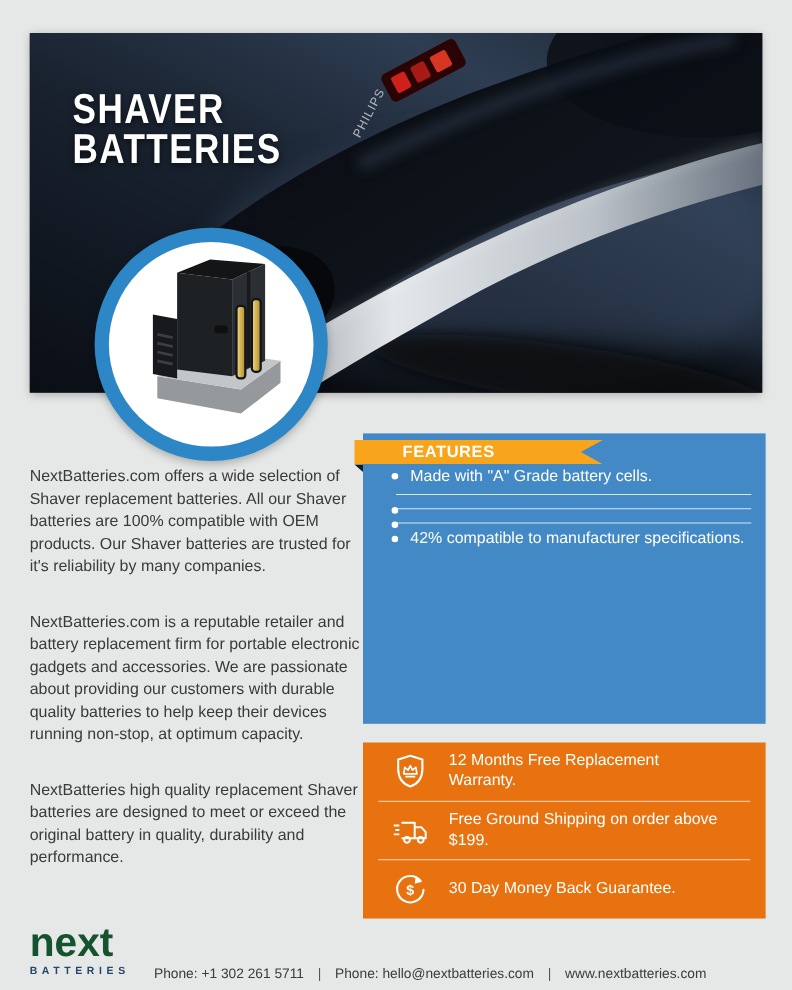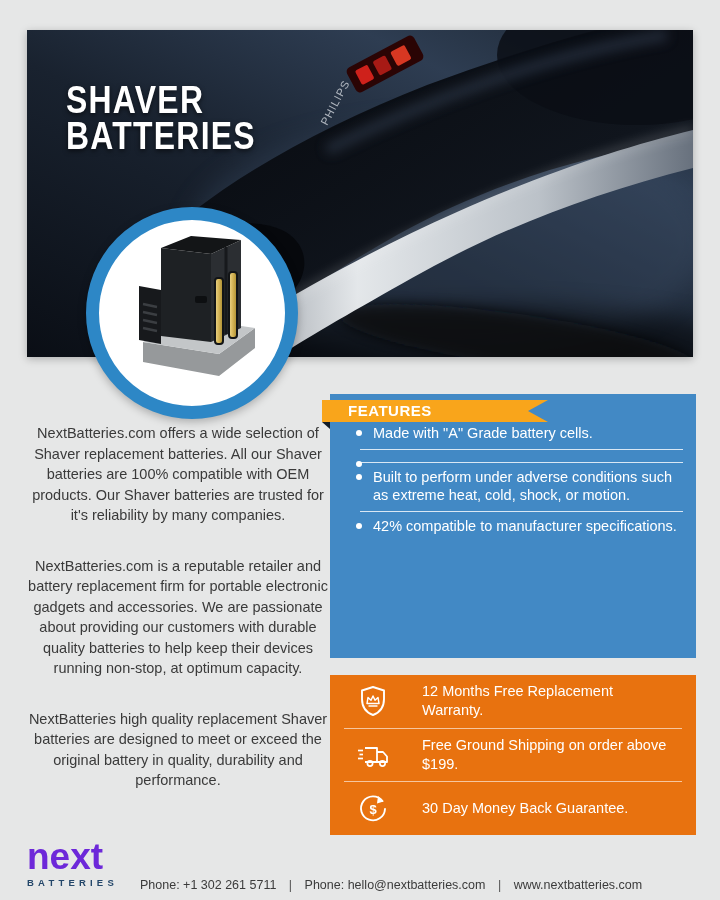--- a/index.html
+++ b/index.html
@@ -25,68 +25,68 @@
   
   .battery-circle{
     position:absolute;left:86px;top:207px;width:212px;height:212px;
     box-sizing:border-box;border:13px solid #2d87c6;border-radius:50%;
     background:#ffffff;overflow:hidden;
     box-shadow:0 3px 8px rgba(0,0,0,.25);
   }
   
   .intro{
     position:absolute;left:27px;top:423px;width:302px;
-    color:#3a3a3a;font-size:14.5px;line-height:20.5px;text-align:center;
+    color:#3a3a3a;font-size:14.5px;line-height:20.5px;
   }
   .intro p{margin:0 0 30px 0;}
   
   .features-panel{
     position:absolute;left:330px;top:394px;width:366px;height:264px;
     background:#4289c5;
   }
   .features-list{list-style:none;margin:25px 13px 0 30px;padding:0;}
   .feature-item{
     position:relative;color:#ffffff;font-size:14.5px;line-height:18px;
     padding:5px 2px 7px 13px;border-bottom:1px solid rgba(255,255,255,.8);
   }
   .feature-item:last-child{border-bottom:none;}
   .bullet-dot{
     position:absolute;left:-4px;top:11px;width:6px;height:6px;
     border-radius:50%;background:#ffffff;
   }
   .features-ribbon{
     position:absolute;left:322px;top:400px;width:226px;height:22px;
     background:#f9a51b;color:#ffffff;font-weight:700;font-size:15px;
-    line-height:22px;padding-left:26px;box-sizing:border-box;
+    line-height:22px;padding-left:44px;box-sizing:border-box;
     letter-spacing:.5px;
     clip-path:polygon(0 0,100% 0,calc(100% - 20px) 50%,100% 100%,0 100%);
   }
   .ribbon-fold{
     position:absolute;left:322px;top:422px;width:8px;height:7px;
     background:#121c28;clip-path:polygon(0 0,100% 0,100% 100%);
   }
   
   .guarantee-panel{
     position:absolute;left:330px;top:675px;width:366px;height:160px;
     background:#e8720f;display:flex;flex-direction:column;
   }
   .guarantee-row{
     flex:1;display:flex;align-items:center;margin:0 14px;
     border-bottom:1px solid rgba(255,255,255,.6);
   }
   .guarantee-row:last-child{border-bottom:none;}
   .guarantee-icon{flex:0 0 34px;margin-left:12px;}
   .guarantee-text{
-    color:#ffffff;font-size:14.5px;line-height:19px;margin-left:32px;
+    color:#ffffff;font-size:14.5px;line-height:19px;margin-left:18px;
     width:250px;
   }
   
   .footer-logo{position:absolute;left:27px;top:840px;width:120px;}
   .logo-next{
-    color:#6d28d9;font-size:37px;font-weight:700;line-height:34px;
+    color:#14532d;font-size:37px;font-weight:700;line-height:34px;
     letter-spacing:0;
   }
   .logo-batteries{
     color:#24476a;font-size:9.5px;font-weight:700;letter-spacing:4.2px;
     margin-top:3px;
   }
   .footer-contact{
     position:absolute;left:140px;top:878px;color:#3b3b3b;font-size:12.5px;
     white-space:nowrap;
   }
@@ -207,21 +207,20 @@
     <ul class="features-list">
       <li class="feature-item">
         <span class="bullet-dot"></span>
         <span>Made with "A" Grade battery cells.</span>
       </li>
       <li class="feature-item">
         <span class="bullet-dot"></span>
       </li>
       <li class="feature-item">
         <span class="bullet-dot"></span>
-        <span>Built to perform under adverse conditions such as extreme heat, cold, shock, or motion.</span>
       </li>
       <li class="feature-item">
         <span class="bullet-dot"></span>
         <span>42% compatible to manufacturer specifications.</span>
       </li>
     </ul>
   </div>
   <div class="features-ribbon">FEATURES</div>
   <div class="ribbon-fold"></div>
 

